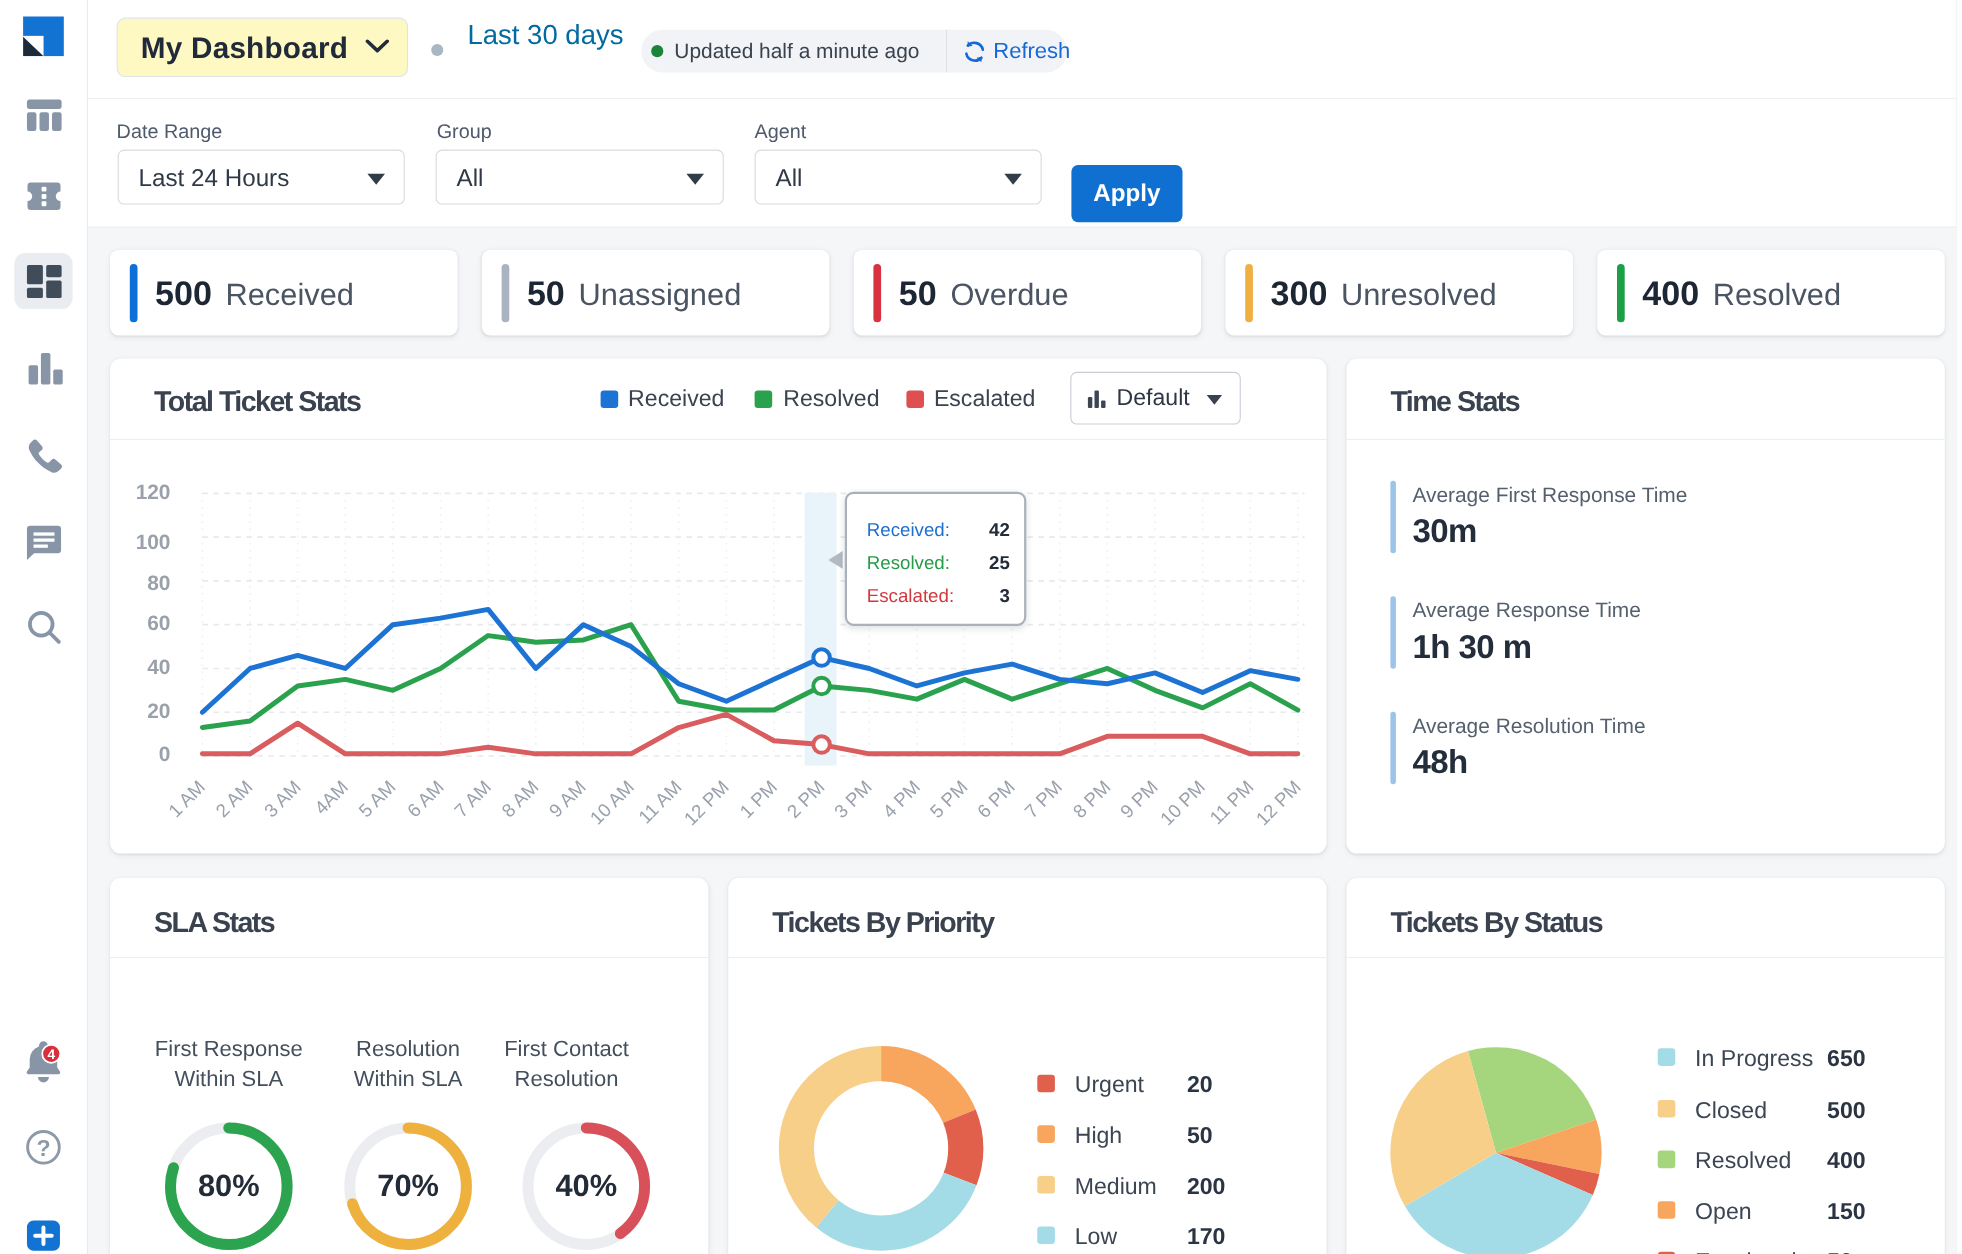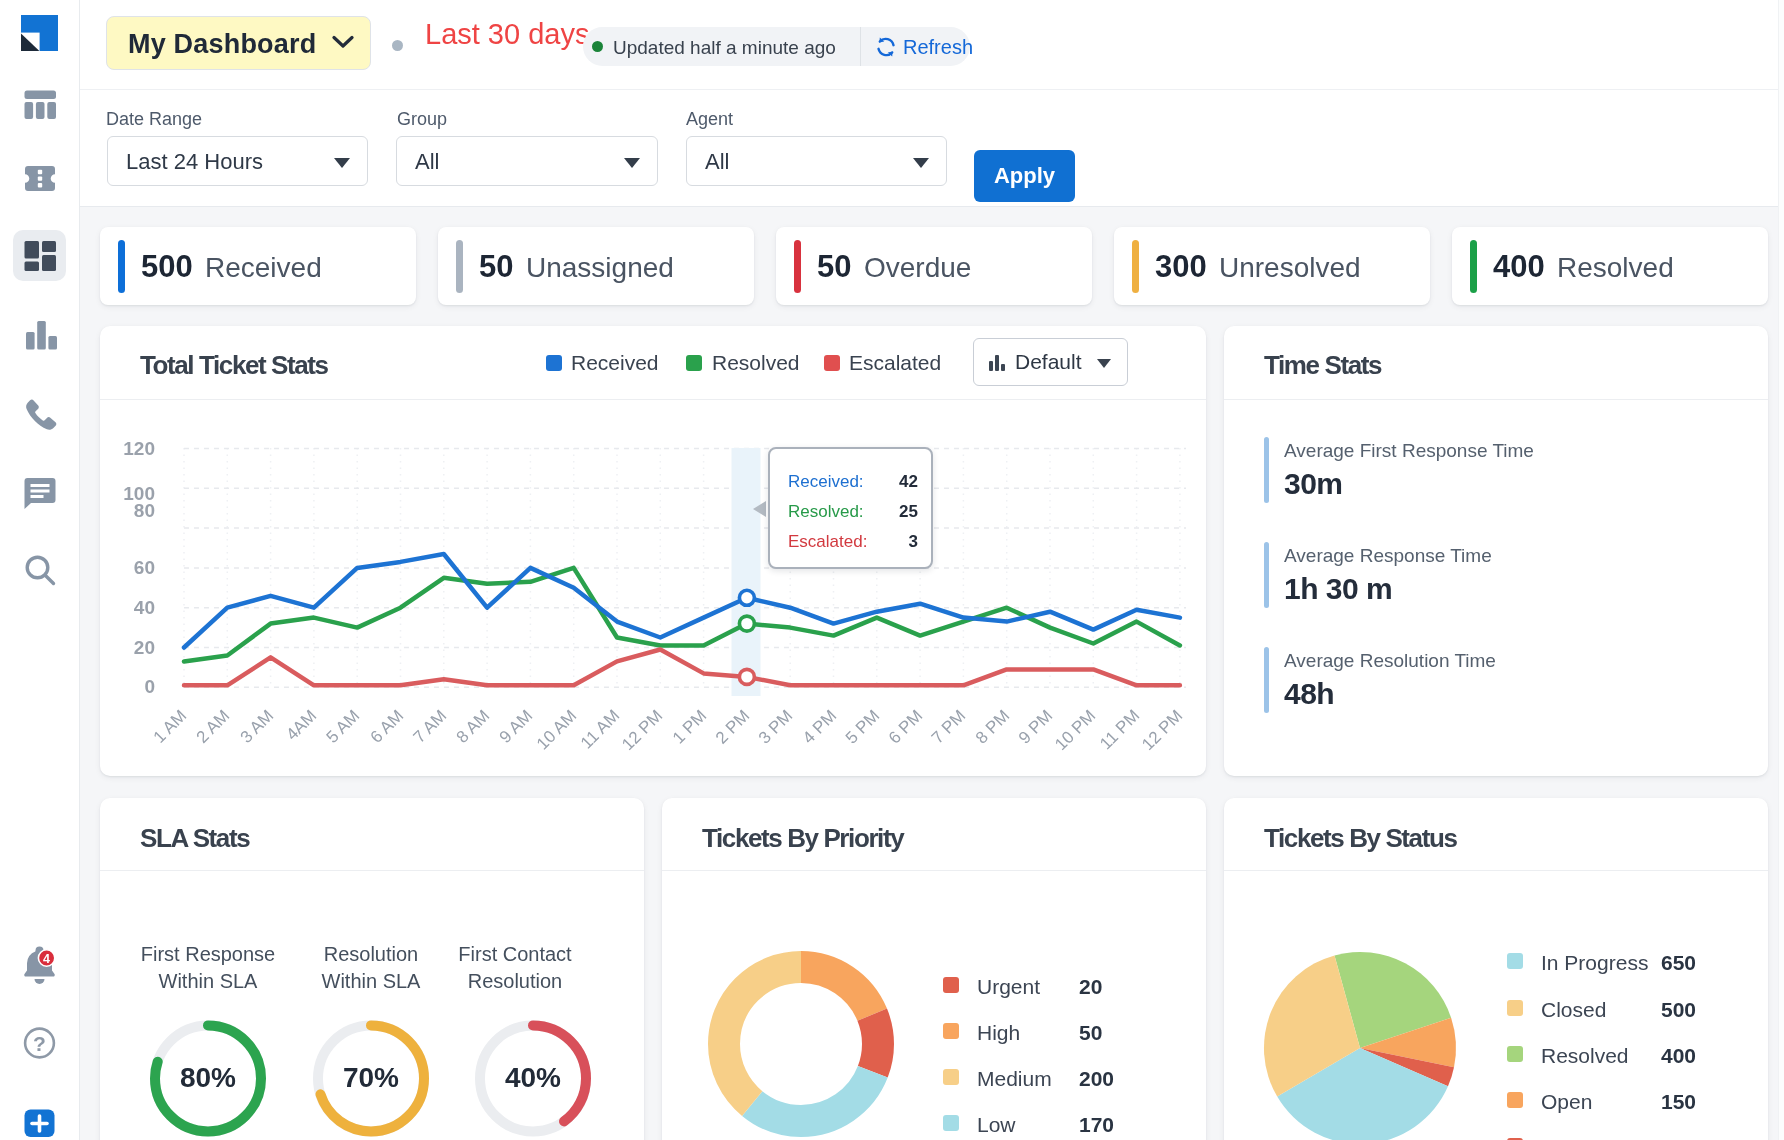--- a/index.html
+++ b/index.html
@@ -10,21 +10,21 @@
 
 #sidebar { position:absolute; left:0; top:0; width:80px; height:1140px; background:#fff;
   border-right:1px solid #e8ebee; z-index:5; }
 
 #hdr { position:absolute; left:80px; top:0; width:1704px; height:90px; background:#fff;
   border-bottom:1px solid #eef0f3; }
 #mydash { position:absolute; left:26px; top:16px; width:265px; height:54px; border:1px solid #dfe3e8;
   border-radius:8px; background:#fef9c3; }
 #mydash .t { position:absolute; left:21px; top:12px; font-size:27px; font-weight:bold; color:#202a38; letter-spacing:0.2px;}
 #lastdot { position:absolute; left:312px; top:40px; width:11px; height:11px; border-radius:50%; background:#a9b6c3; }
-#last30 { position:absolute; left:345px; top:18px; font-size:29px; color:#ef4444; }
+#last30 { position:absolute; left:345px; top:18px; font-size:25px; color:#0369a1; }
 #pill { position:absolute; left:503px; top:27px; width:387px; height:39px; background:#f1f3f6; border-radius:20px; }
 #pill .gdot { position:absolute; left:9px; top:14px; width:11px; height:11px; border-radius:50%; background:#1b8439; }
 #pill .upd { position:absolute; left:30px; top:10px; font-size:19px; color:#39424e; }
 #pill .div { position:absolute; left:277px; top:0; width:1px; height:39px; background:#dee2e6; }
 #pill .rf { position:absolute; left:320px; top:9px; font-size:20px; color:#1468d8; }
 
 #filters { position:absolute; left:80px; top:91px; width:1704px; height:116px; background:#fff;
   border-bottom:1px solid #e7eaee; }
 .flabel { position:absolute; top:18px; font-size:18px; color:#4e5a6b; }
 .fsel { position:absolute; top:45px; height:50px; border:1px solid #d7dbe0; border-radius:6px; background:#fff; }
@@ -240,21 +240,21 @@
           <rect x="7" y="2" width="4" height="16" rx="1"></rect>
           <rect x="13" y="11" width="4" height="7" rx="1"></rect>
         </g>
       </svg>
       <div class="t">Default</div>
           <div class="c"></div>
     </div>
     <div class="pdiv" style="top:73px"></div>
     <div class="ylab" style="top:111.5px">120</div>
     <div class="ylab" style="top:157px">100</div>
-    <div class="ylab" style="top:174px">80</div>
+    <div class="ylab" style="top:194px">80</div>
     <div class="ylab" style="top:230.9px">60</div>
     <div class="ylab" style="top:270.7px">40</div>
     <div class="ylab" style="top:310.5px">20</div>
     <div class="ylab" style="top:350.3px">0</div>
     <svg class="abs" style="left:0;top:0" width="1106" height="450" viewBox="0 0 1106 450">
       <g stroke="#eef0f3" stroke-width="1.5" stroke-dasharray="1.5 5" fill="none">
         <line x1="84.0" y1="122" x2="84.0" y2="361.3"></line>
         <line x1="127.3" y1="122" x2="127.3" y2="361.3"></line>
         <line x1="170.6" y1="122" x2="170.6" y2="361.3"></line>
         <line x1="213.9" y1="122" x2="213.9" y2="361.3"></line>

